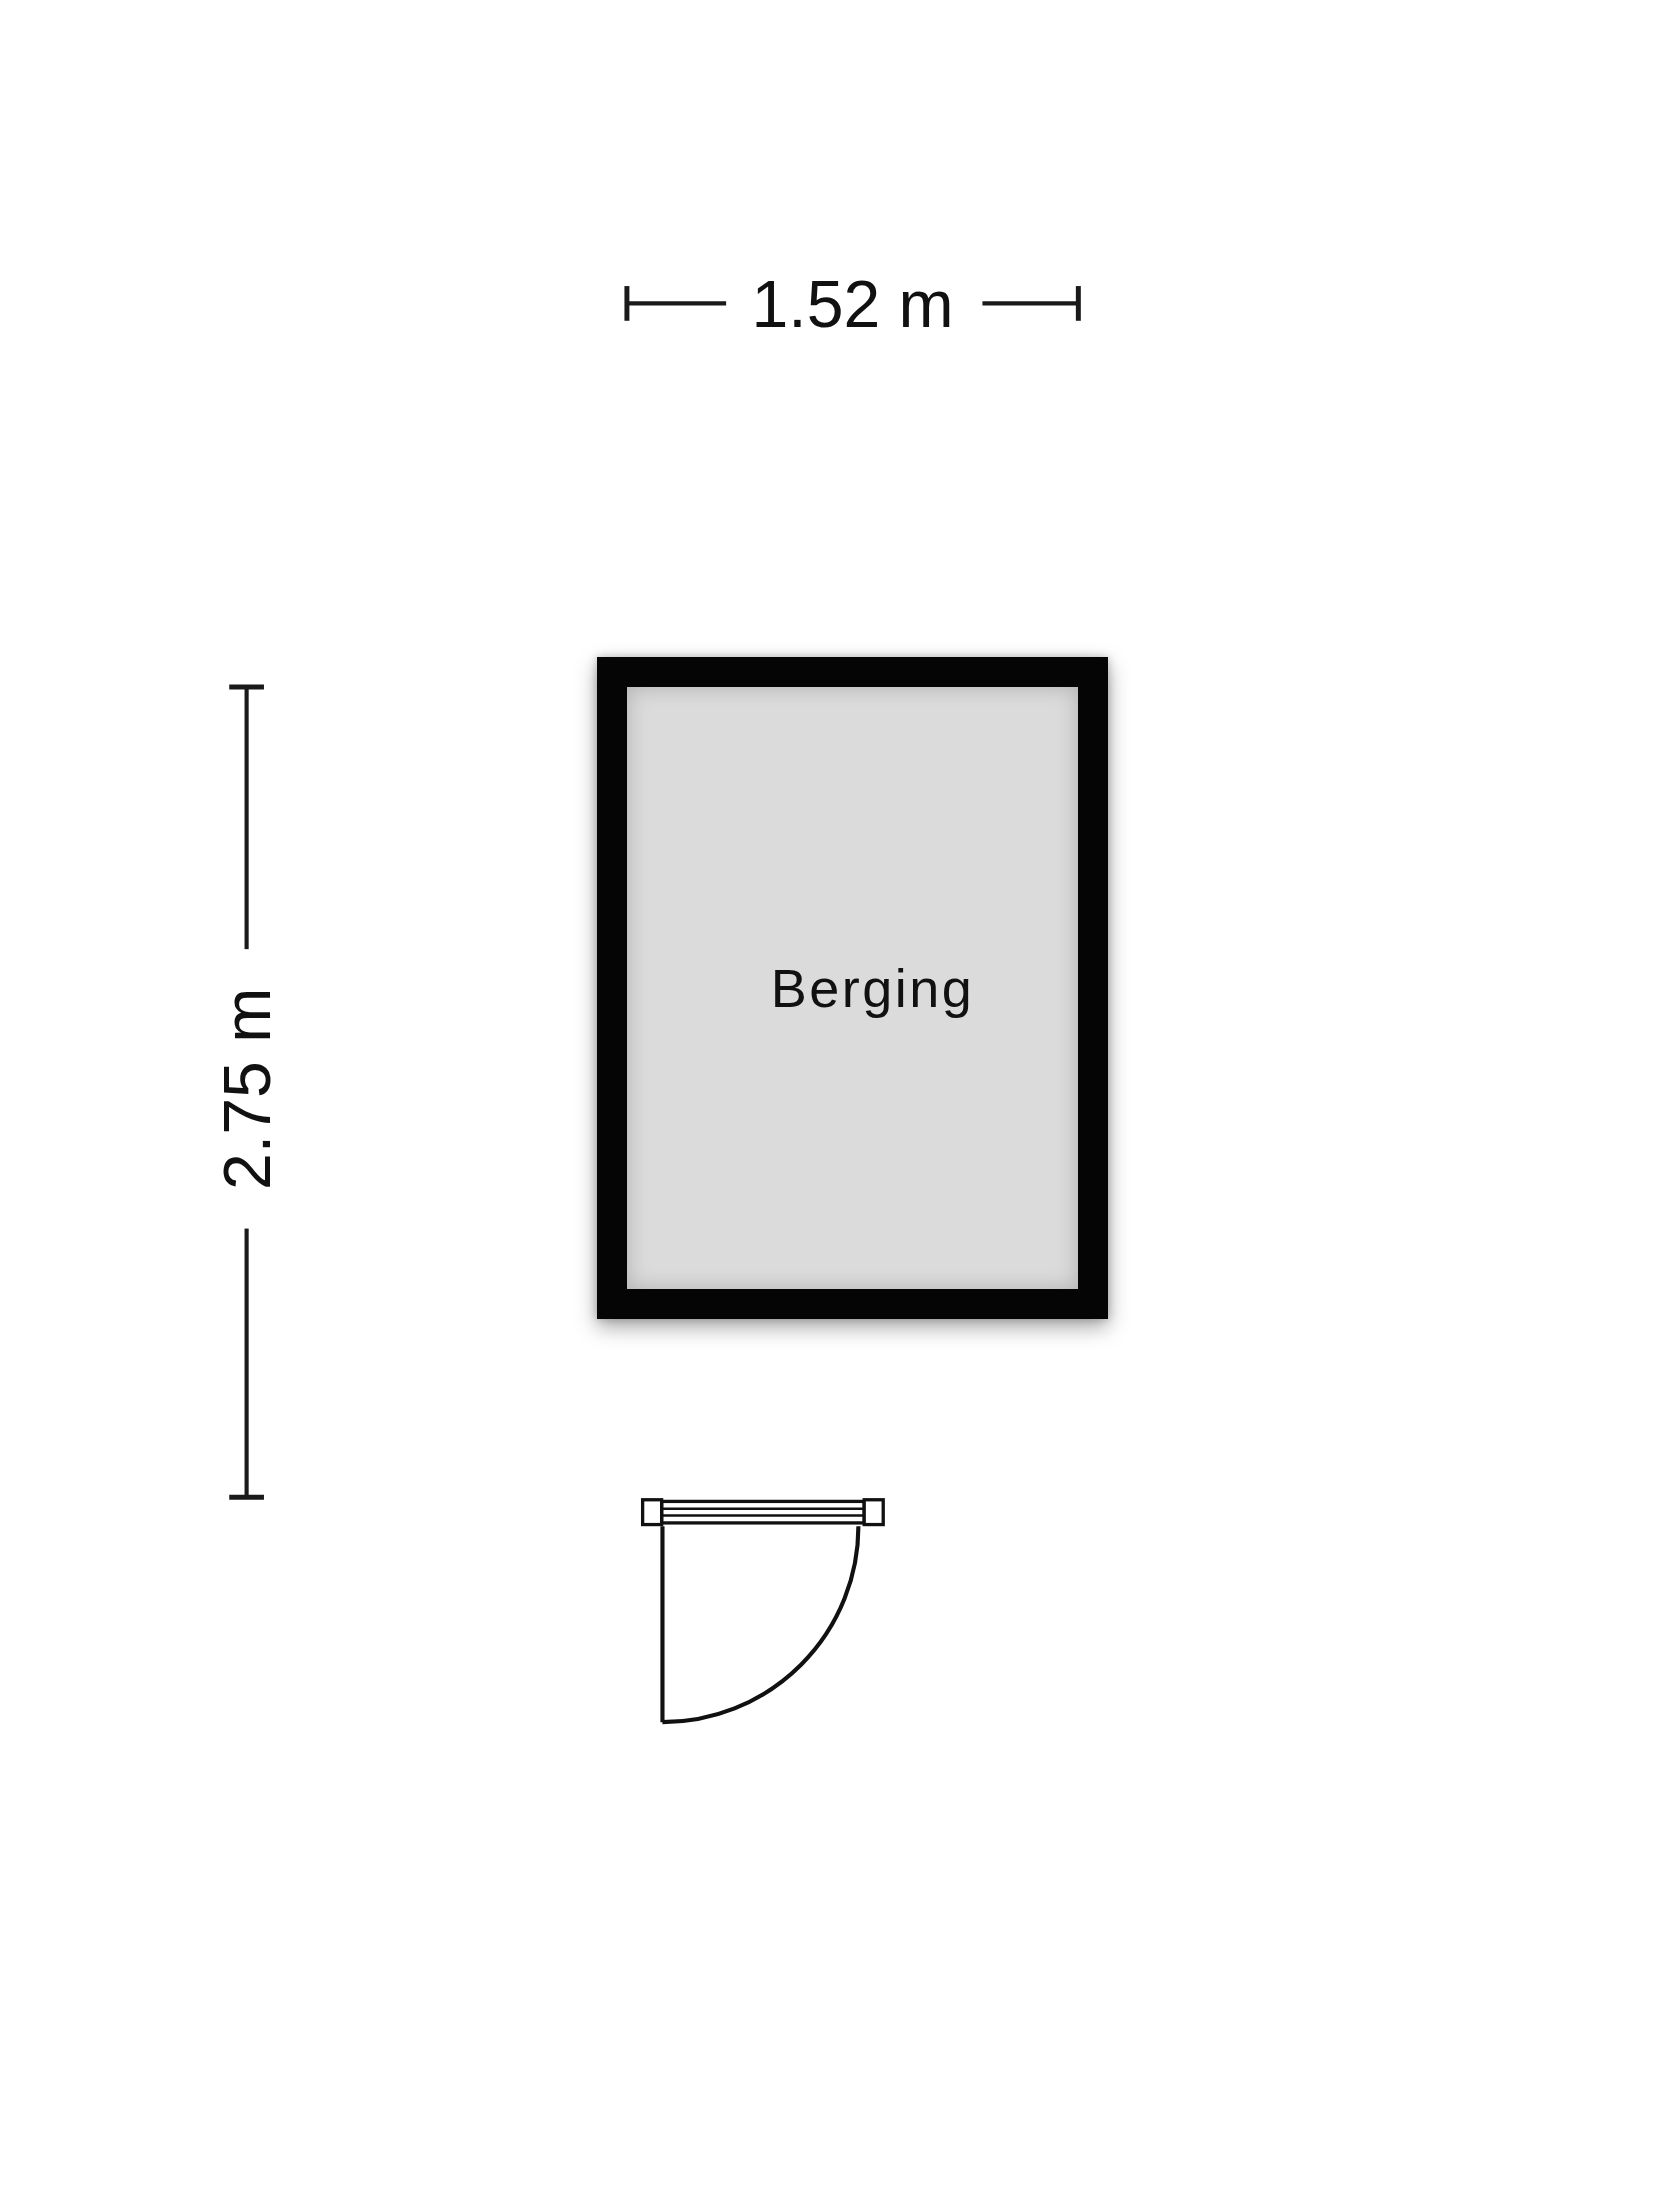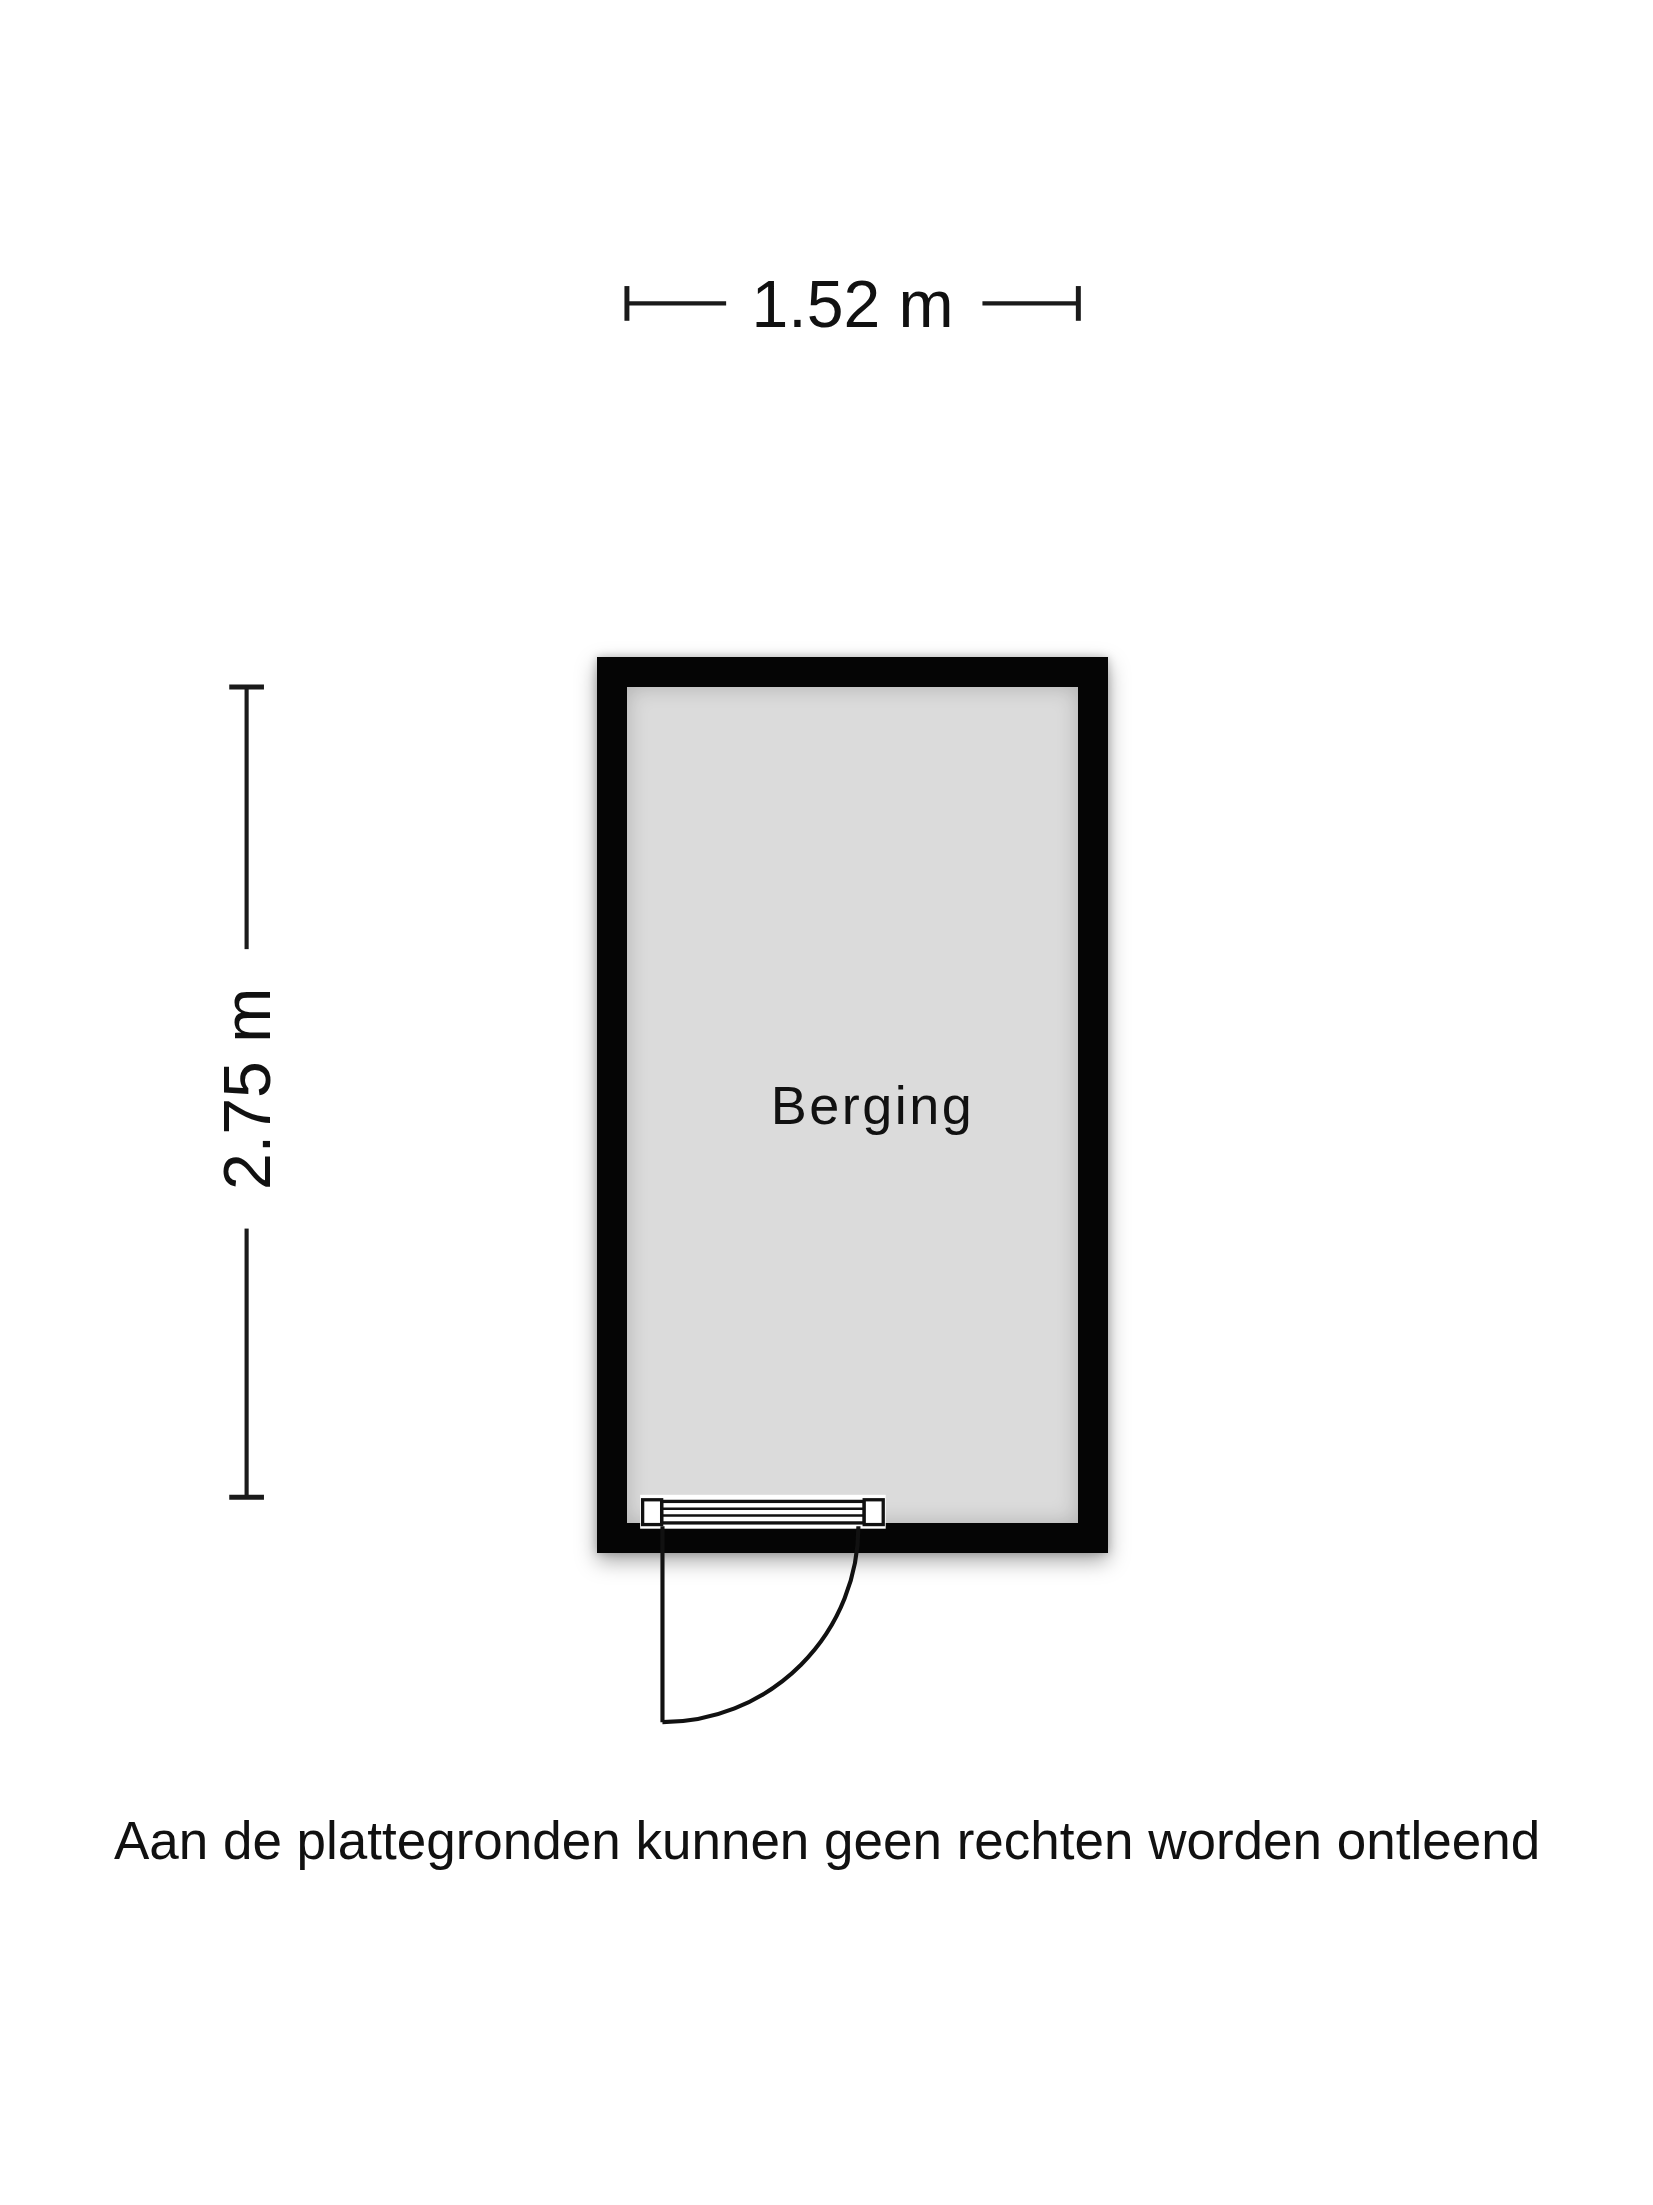--- a/index.html
+++ b/index.html
@@ -9,21 +9,21 @@
     height: 2205px;
     background: #ffffff;
     font-family: "Liberation Sans", sans-serif;
     overflow: hidden;
   }
   .room {
     position: absolute;
     left: 597px;
     top: 657px;
     width: 511px;
-    height: 896px;
+    height: 662px;
     box-sizing: border-box;
     border: 30px solid #050505;
     background: #dbdbdb;
     box-shadow:
       0 8.3px 20px rgba(0,0,0,0.35),
       0 0 8.3px rgba(0,0,0,0.22),
       inset 0 0 21.5px rgba(0,0,0,0.20);
     display: flex;
     align-items: center;
     justify-content: center;
@@ -95,16 +95,15 @@
       <rect class="door-sill" x="800" y="1816" width="245" height="26"></rect>
       <line class="sill-line" x1="800" y1="1825" x2="1045" y2="1825"></line>
       <line class="sill-line" x1="800" y1="1833" x2="1045" y2="1833"></line>
       <rect class="door-jamb" x="777" y="1814" width="23" height="30"></rect>
       <rect class="door-jamb" x="1045" y="1814" width="23" height="30"></rect>
       <line class="door-leaf" x1="801" y1="1846" x2="801" y2="2083"></line>
       <path class="door-arc" d="M 1038 1846 A 237 237 0 0 1 801 2083"></path>
     </g>
   </svg>
 
-  <div class="footer-line footer-disclaimer">Aan de plattegronden kunnen geen rechten worden ontleend</div>
 
 </div>
 
 
 </body></html>

